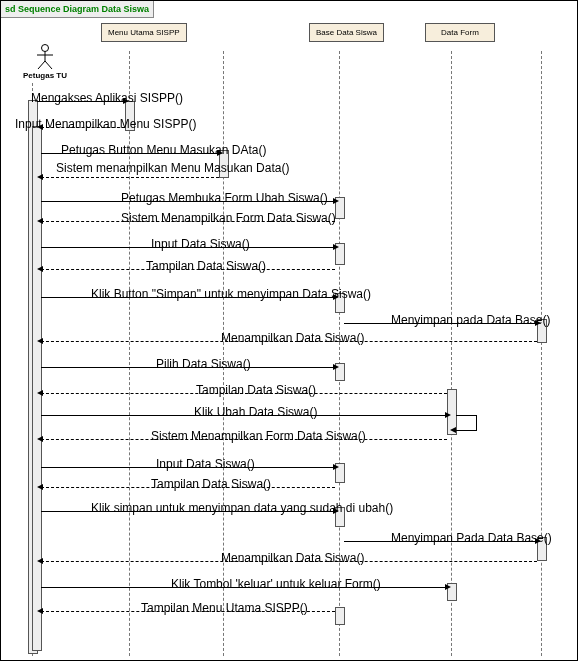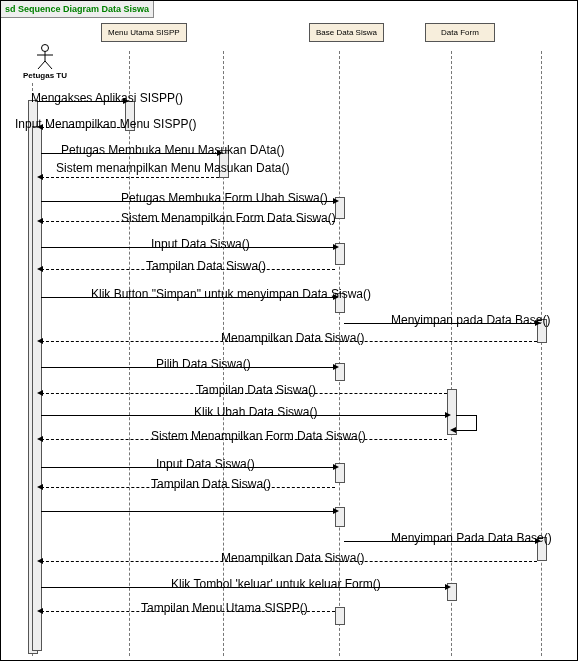--- a/index.html
+++ b/index.html
@@ -64,21 +64,21 @@
 <div class="act-bar" style="left:334px;top:606px;height:16px"></div>
 
 <div class="msg" style="left:30px;top:90px">Mengakses Aplikasi SISPP()</div>
 <div class="arrow-solid" style="left:36px;top:100px;width:88px"></div>
 <div class="arrow-head-right" style="left:122px;top:97px"></div>
 
 <div class="msg" style="left:14px;top:116px">Input Menampilkan Menu SISPP()</div>
 <div class="arrow-dashed" style="left:40px;top:126px;width:84px"></div>
 <div class="arrow-head-left" style="left:36px;top:123px"></div>
 
-<div class="msg" style="left:60px;top:142px">Petugas Membuka Menu Masukan DAta()</div>
+<div class="msg" style="left:60px;top:142px">Petugas Button Menu Masukan DAta()</div>
 <div class="arrow-solid" style="left:40px;top:152px;width:178px"></div>
 <div class="arrow-head-right" style="left:216px;top:149px"></div>
 
 <div class="msg" style="left:55px;top:160px">Sistem menampilkan Menu Masukan Data()</div>
 <div class="arrow-dashed" style="left:40px;top:176px;width:178px"></div>
 <div class="arrow-head-left" style="left:36px;top:173px"></div>
 
 <div class="msg" style="left:120px;top:190px">Petugas Membuka Form Ubah Siswa()</div>
 <div class="arrow-solid" style="left:40px;top:200px;width:294px"></div>
 <div class="arrow-head-right" style="left:332px;top:197px"></div>
@@ -128,20 +128,21 @@
 <div class="arrow-head-left" style="left:36px;top:435px"></div>
 
 <div class="msg" style="left:155px;top:456px">Input Data Siswa()</div>
 <div class="arrow-solid" style="left:40px;top:466px;width:294px"></div>
 <div class="arrow-head-right" style="left:332px;top:463px"></div>
 
 <div class="msg" style="left:150px;top:476px">Tampilan Data Siswa()</div>
 <div class="arrow-dashed" style="left:40px;top:486px;width:294px"></div>
 <div class="arrow-head-left" style="left:36px;top:483px"></div>
 
+<div class="msg" style="left:90px;top:500px">Klik simpan untuk menyimpan data yang sudah di ubah()</div>
 <div class="arrow-solid" style="left:40px;top:510px;width:294px"></div>
 <div class="arrow-head-right" style="left:332px;top:507px"></div>
 
 <div class="msg" style="left:390px;top:530px">Menyimpan Pada Data Base()</div>
 <div class="arrow-solid" style="left:343px;top:540px;width:193px"></div>
 <div class="arrow-head-right" style="left:534px;top:537px"></div>
 
 <div class="msg" style="left:220px;top:550px">Menampilkan Data Siswa()</div>
 <div class="arrow-dashed" style="left:40px;top:560px;width:496px"></div>
 <div class="arrow-head-left" style="left:36px;top:557px"></div>

